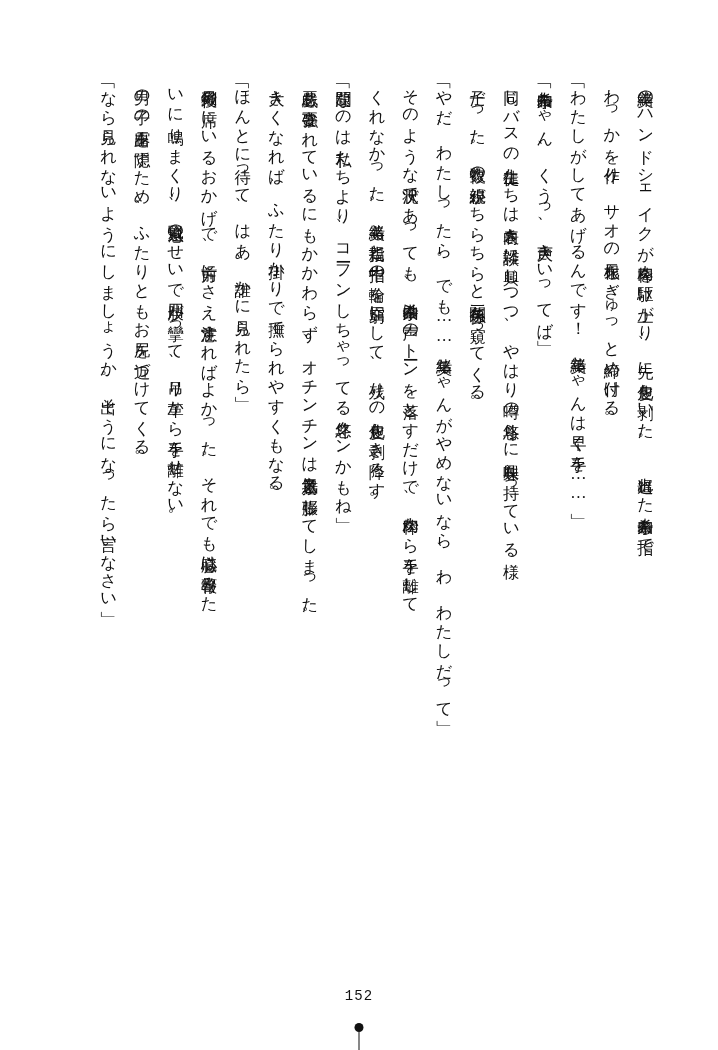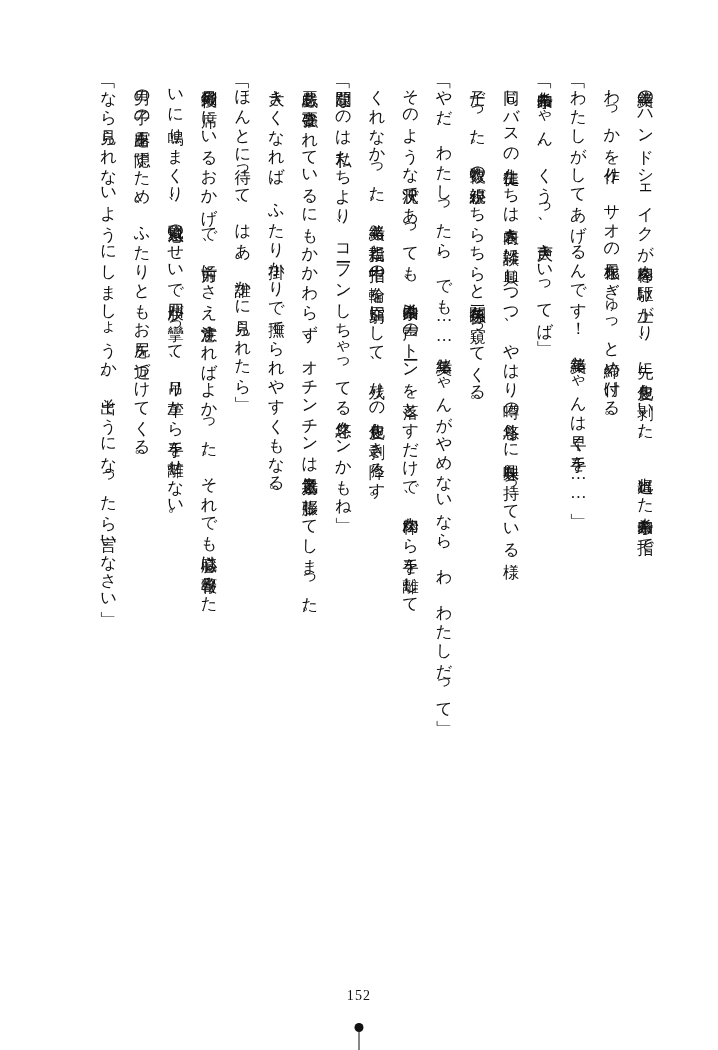--- a/index.html
+++ b/index.html
@@ -49,21 +49,21 @@
   }
 
   
   #page-number {
     position: absolute;
     bottom: 46px;
     left: 0;
     width: 100%;
     text-align: center;
     font-size: 14px;
-    font-family: Liberation Serif, serif;
+    font-family: Liberation Mono, monospace;
     color: #111111;
     letter-spacing: 0.08em;
     margin-top: 36px;
   }
 
   
   #page-marker {
     position: absolute;
     bottom: 18px;
     left: 50%;

